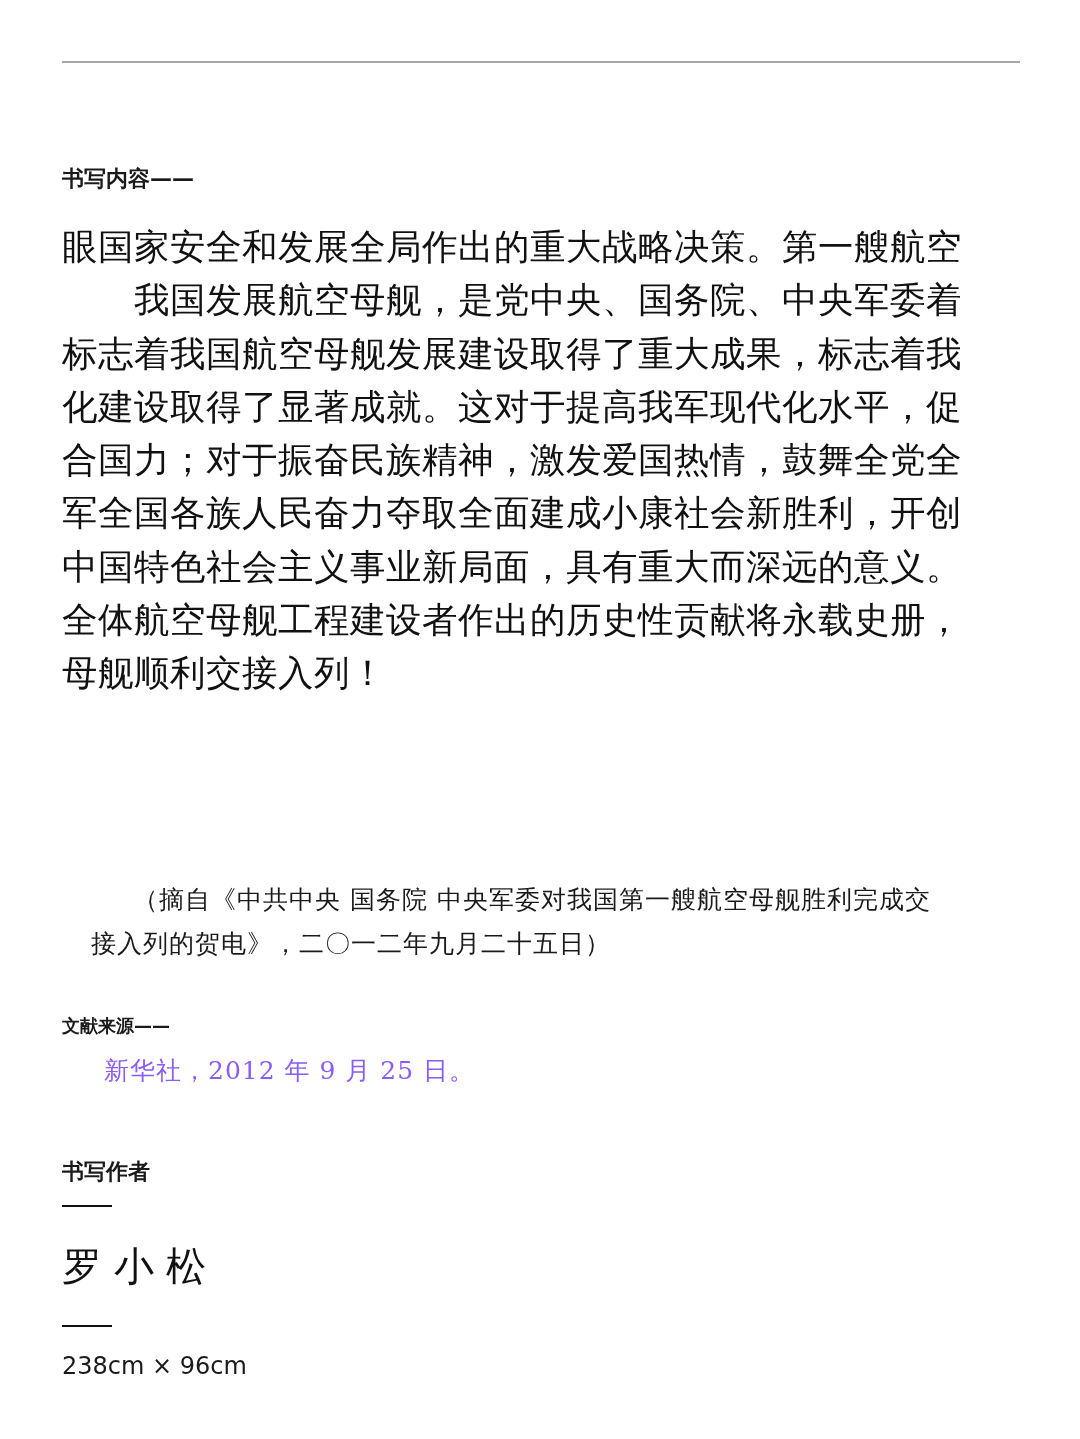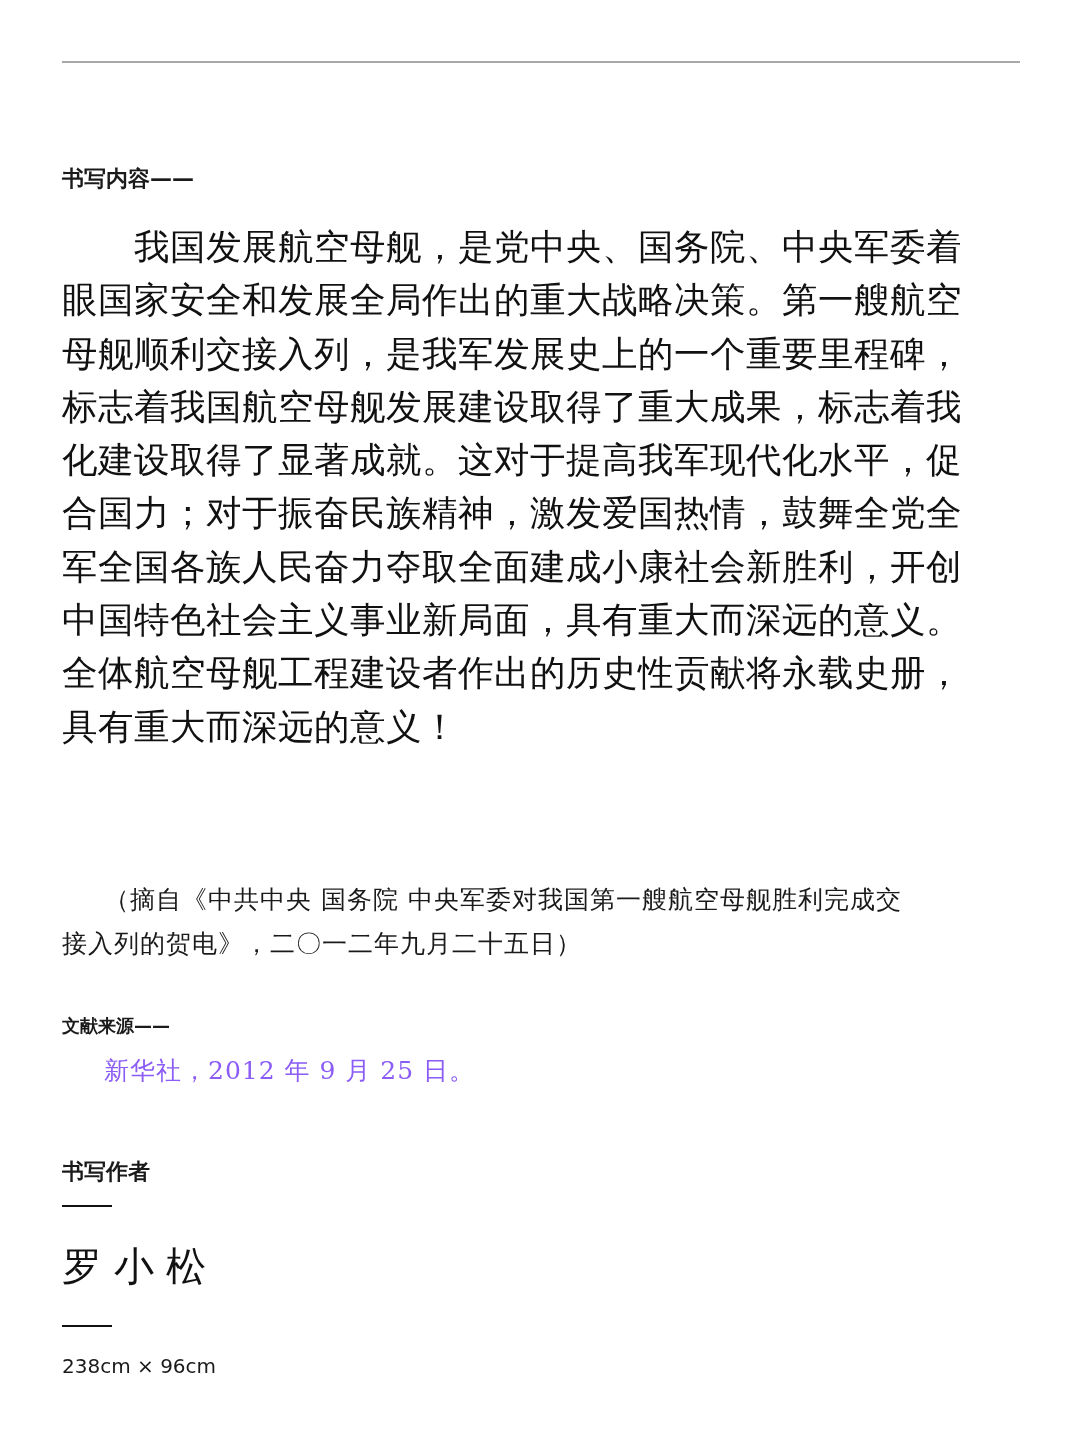--- a/index.html
+++ b/index.html
@@ -56,21 +56,21 @@
       position: absolute;
       left: 62px;
       top: 878px;
       width: 960px;
       font-family: "DejaVu Serif", "Liberation Serif", serif;
       font-size: 25px;
       line-height: 44px;
       color: #1a1a1a;
       letter-spacing: 1px;
     }
-    .citation .line { display: block; white-space: nowrap; }
+    .citation .line { display: block; white-space: nowrap; margin-left: 29px; }
     .citation .indent { padding-left: 42px; }
 
     .source-text {
       position: absolute;
       left: 104px;
       top: 1053px;
       font-family: "DejaVu Serif", "Liberation Serif", serif;
       font-size: 25px;
       line-height: 36px;
       color: #8b5cf6;
@@ -97,44 +97,43 @@
       line-height: 56px;
       letter-spacing: 12px;
       color: #111111;
       white-space: nowrap;
     }
     .dimensions {
       position: absolute;
       left: 62px;
       top: 1352px;
       font-family: "DejaVu Sans", "Liberation Sans", sans-serif;
-      font-size: 20px;
+      font-size: 24px;
       line-height: 28px;
       color: #1a1a1a;
       white-space: nowrap;
     }
   </style>
 </head>
 <body>
 
 <div class="top-rule"></div>
 
 <div class="section-label label-content">书写内容——</div>
 
 <div class="body-text">
+  <span class="line">眼国家安全和发展全局作出的重大战略决策。第一艘航空</span>
   <span class="line indent">我国发展航空母舰，是党中央、国务院、中央军委着</span>
-  <span class="line">眼国家安全和发展全局作出的重大战略决策。第一艘航空</span>
-  <span class="line">母舰顺利交接入列，是我军发展史上的一个重要里程碑，</span>
   <span class="line">标志着我国航空母舰发展建设取得了重大成果，标志着我</span>
   <span class="line">化建设取得了显著成就。这对于提高我军现代化水平，促</span>
   <span class="line">合国力；对于振奋民族精神，激发爱国热情，鼓舞全党全</span>
   <span class="line">军全国各族人民奋力夺取全面建成小康社会新胜利，开创</span>
   <span class="line">中国特色社会主义事业新局面，具有重大而深远的意义。</span>
   <span class="line">全体航空母舰工程建设者作出的历史性贡献将永载史册，</span>
-  <span class="line">具有重大而深远的意义！</span>
+  <span class="line">母舰顺利交接入列！</span>
 </div>
 
 <div class="citation">
   <span class="line indent">（摘自《中共中央 国务院 中央军委对我国第一艘航空母舰胜利完成交</span>
   <span class="line">接入列的贺电》，二〇一二年九月二十五日）</span>
 </div>
 
 <div class="section-label label-source">文献来源——</div>
 
 <div class="source-text">新华社，2012 年 9 月 25 日。</div>

